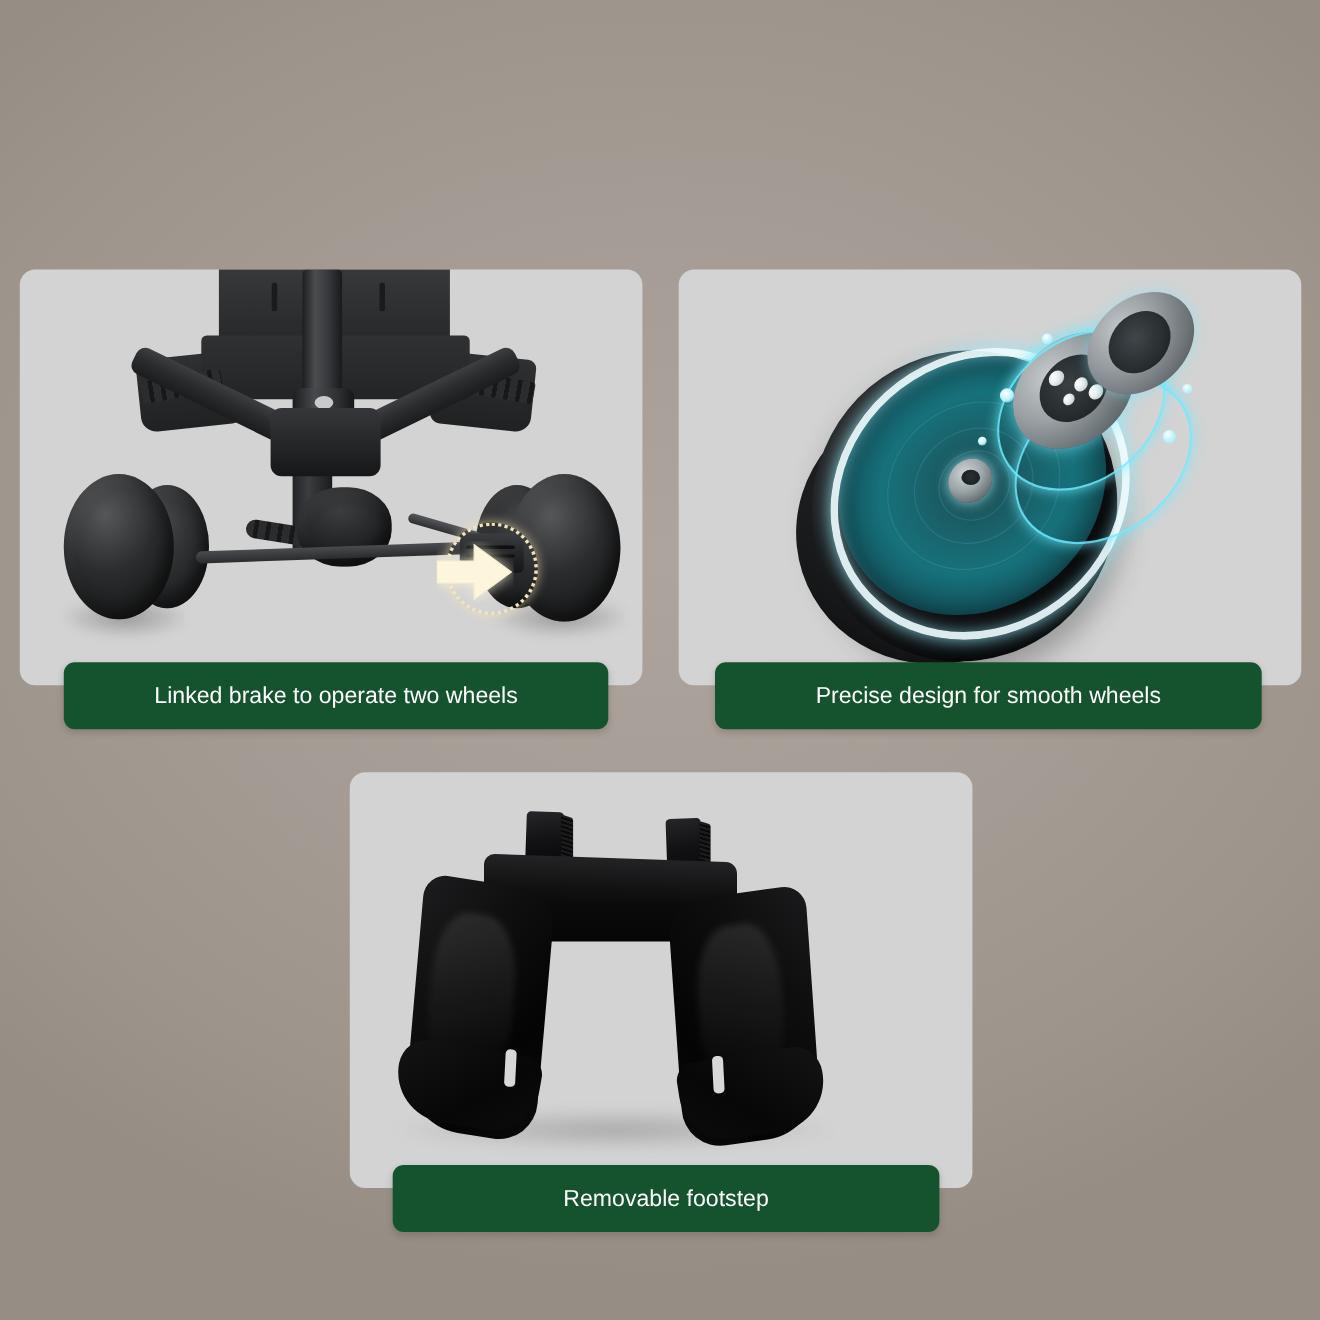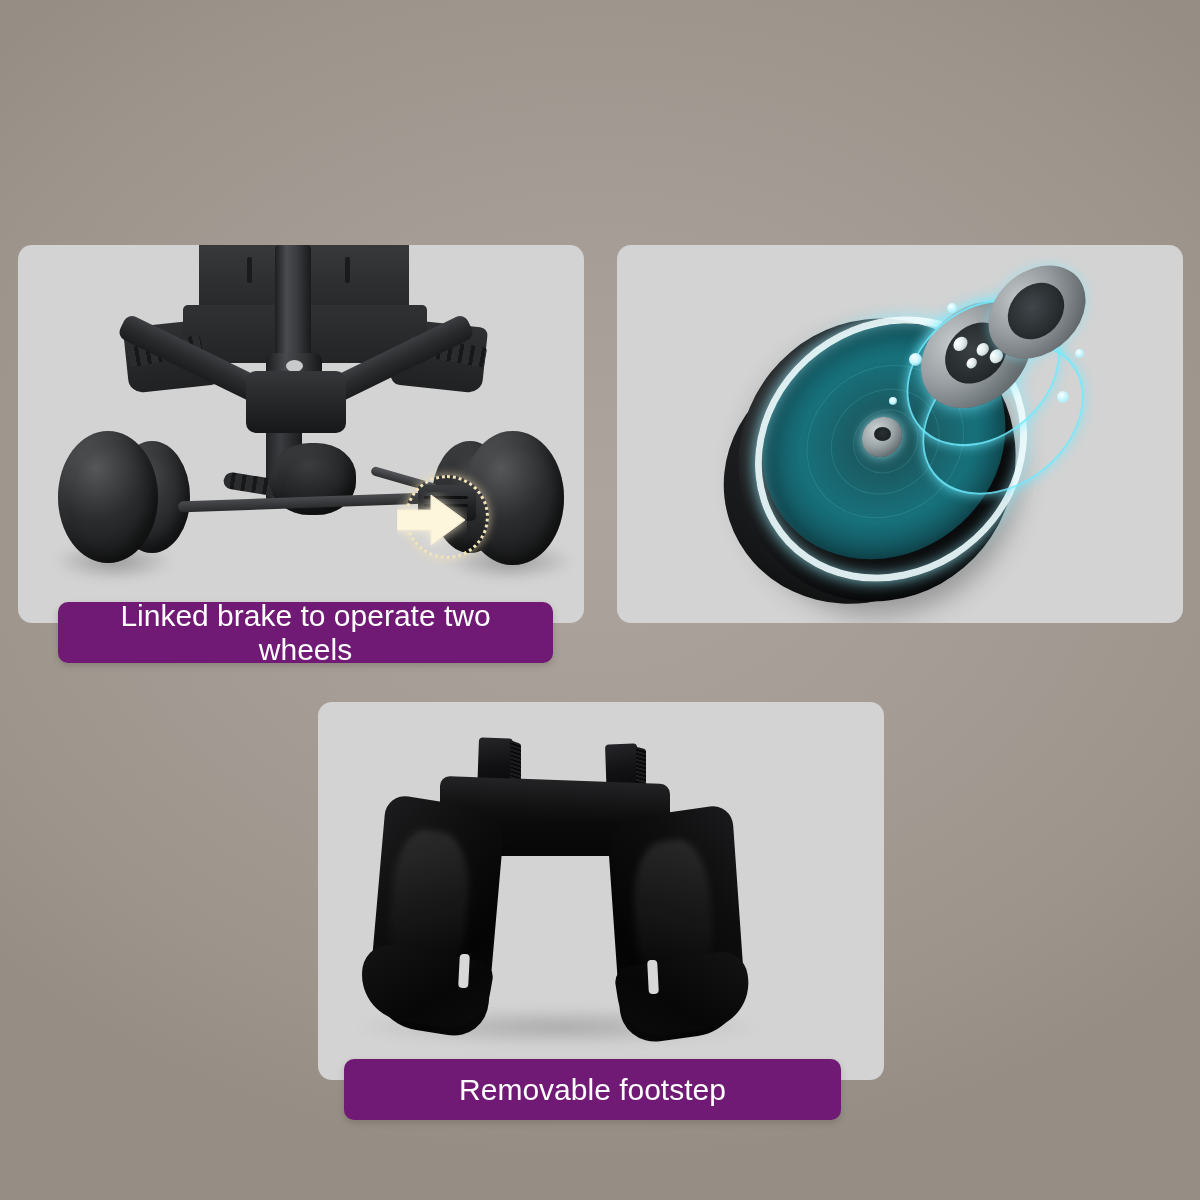--- a/index.html
+++ b/index.html
@@ -35,33 +35,33 @@
   }
   #panel-brake{left:18px;top:245px;width:566px;height:378px;}
   #panel-wheel{left:617px;top:245px;width:566px;height:378px;}
   #panel-footstep{left:318px;top:702px;width:566px;height:378px;}
 
   .panel-inner{position:absolute;inset:0;}
 
   
   .caption{
     position:absolute;
-    background:#701a75;
+    background:#14532d;
     border-radius:10px;
     color:#ffffff;
-    font-size:30px;
+    font-size:21px;
     display:flex;align-items:center;justify-content:center;
     text-align:center;
     box-shadow:0 3px 6px rgba(60,52,44,.22);
     padding:0 28px;
     box-sizing:border-box;
   }
   #caption-brake{left:58px;top:602px;width:495px;height:61px;}
   #caption-wheel{left:650px;top:602px;width:497px;height:61px;}
-  #caption-footstep{left:344px;top:1059px;width:497px;height:61px;}
+  #caption-footstep{left:357px;top:1059px;width:497px;height:61px;}
 
   
   .frame-part{position:absolute;}
 
   
   #seat-block{
     left:181px;top:-10px;width:210px;height:100px;
     background:linear-gradient(180deg,#3a3b3d 0%,#2c2d2f 55%,#242527 100%);
     border-radius:4px;
   }
@@ -467,20 +467,21 @@
       <div class="bearing" id="bearing-2-hole"></div>
 
       <div class="spark" style="left:292px;top:108px;width:13px;height:13px;"></div>
       <div class="spark" style="left:330px;top:58px;width:10px;height:10px;"></div>
       <div class="spark" style="left:440px;top:146px;width:12px;height:12px;"></div>
       <div class="spark" style="left:458px;top:104px;width:9px;height:9px;"></div>
       <div class="spark" style="left:272px;top:152px;width:8px;height:8px;"></div>
     </div>
   </div>
 
+  <div class="caption" id="caption-wheel">Precise design for smooth wheels</div>
 
   <div class="panel" id="panel-footstep">
     <div class="panel-inner">
       <div id="fs-shadow"></div>
 
       <div class="fs-tab" id="fs-tab-l"></div>
       <div class="fs-tab" id="fs-tab-r"></div>
       <div class="fs-tab-edge" id="fs-tab-edge-l"></div>
       <div class="fs-tab-edge" id="fs-tab-edge-r"></div>
 

